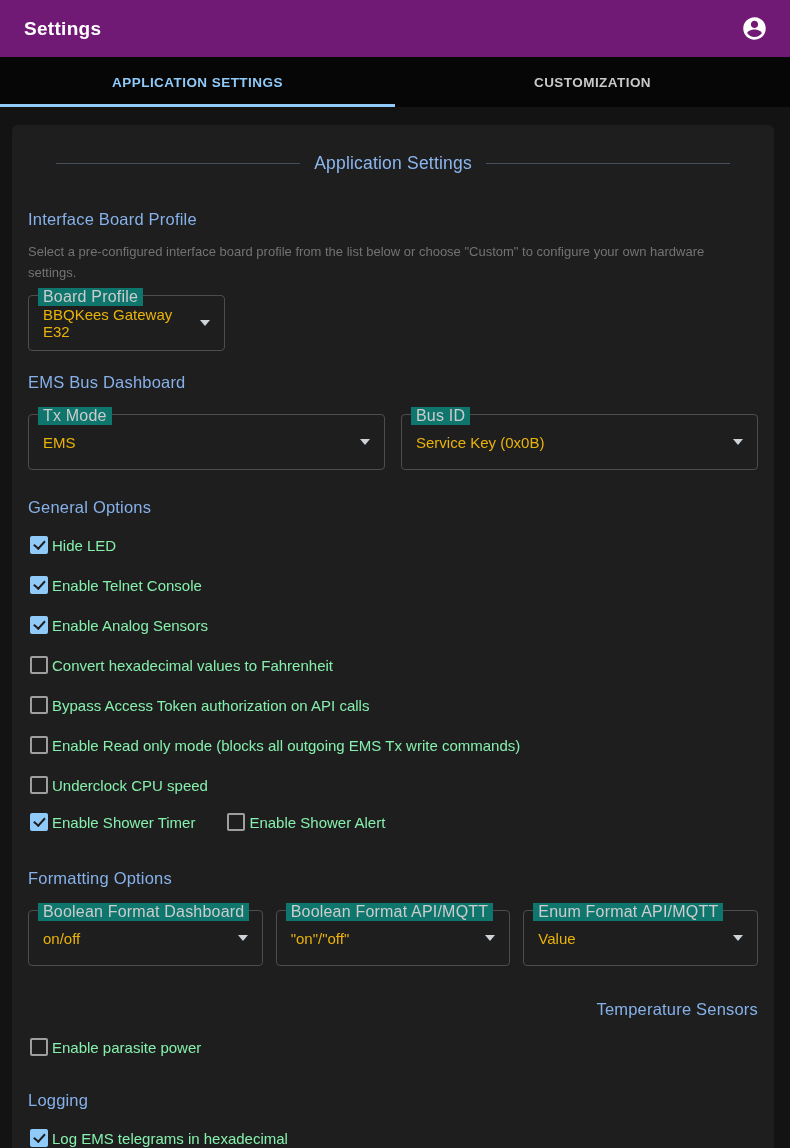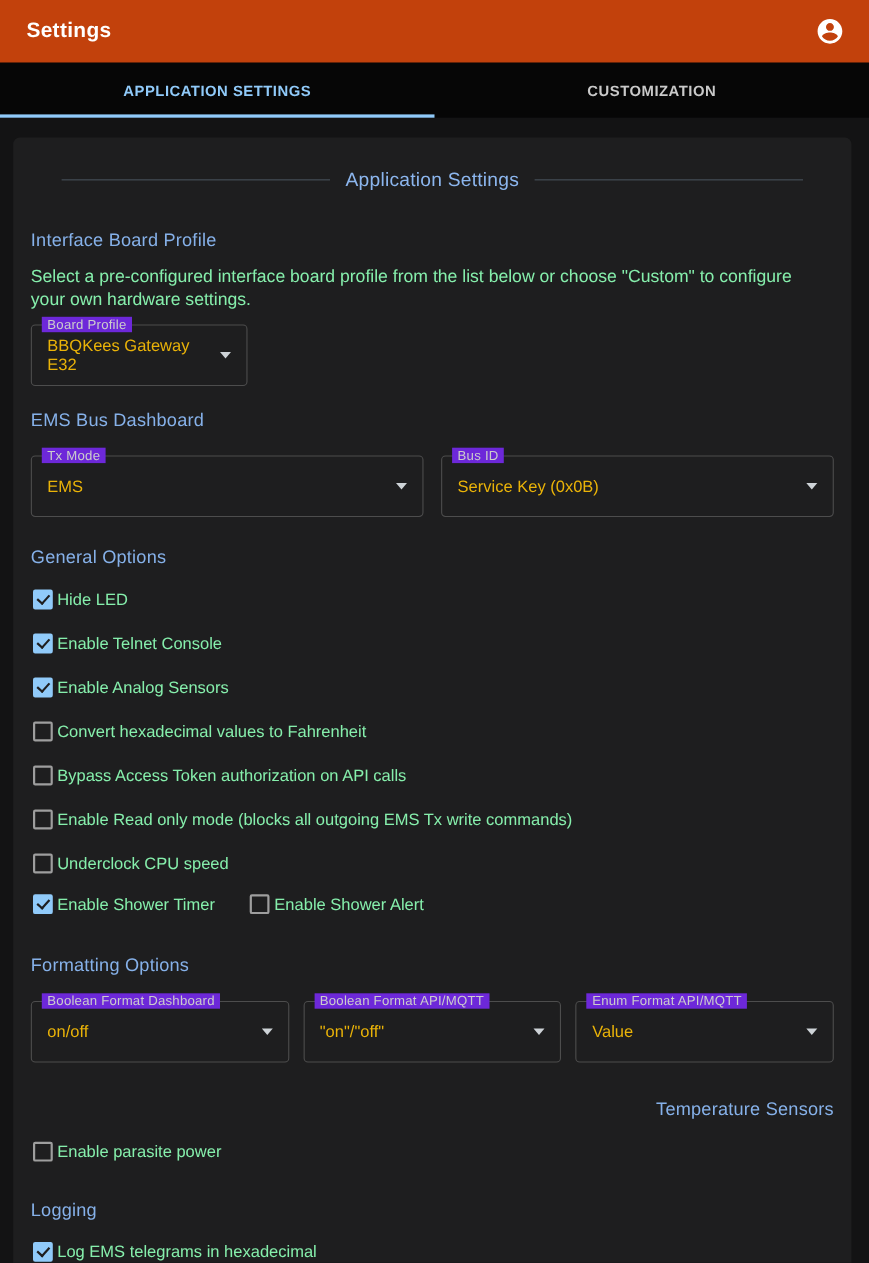--- a/index.html
+++ b/index.html
@@ -6,21 +6,21 @@
   html, body {
     margin: 0; padding: 0;
     width: 790px; height: 1148px;
     background: #131314;
     font-family: "Liberation Sans", sans-serif;
     overflow: hidden;
   }
   
   .appbar {
     height: 57px;
-    background: #c2410c;
+    background: #701a75;
     display: flex; align-items: center; justify-content: space-between;
     padding: 0 14px 0 24px;
     box-shadow: 0 2px 4px rgba(0,0,0,.4);
   }
   .appbar-title {
     color: #ffffff; font-size: 19px; font-weight: bold; letter-spacing: .3px;
   }
   .icon-btn {
     background: transparent; border: none; padding: 8px; cursor: pointer;
     display: flex; align-items: center; justify-content: center;
@@ -54,38 +54,38 @@
   }
   .title-row .line { flex: 1; height: 1px; background: #46505a; }
   .card-title {
     color: #8cb6ee; font-size: 17.5px; letter-spacing: .2px;
   }
   .section-heading {
     color: #86b1e9; font-size: 16.5px; font-weight: normal;
     margin: 30px 0 12px 0; letter-spacing: .2px;
   }
   .warning-text {
-    color: #86efac; font-size: 16px; line-height: 21px;
+    color: #737373; font-size: 13px; line-height: 21px;
     margin: 2px 0 12px 0; width: 700px;
   }
   
   .select {
     position: relative;
     height: 56px;
     border: 1px solid #4d4d4d;
     border-radius: 4px;
     display: flex; align-items: center;
     padding: 0 14px;
     margin-top: 10px;
     cursor: pointer;
   }
   .select .flabel {
     position: absolute; top: -8px; left: 9px;
-    background: #6d28d9; padding: 0 5px;
-    font-size: 12px; color: #cccccc; letter-spacing: .2px;
+    background: #0f766e; padding: 0 5px;
+    font-size: 16px; color: #cccccc; letter-spacing: .2px;
   }
   .select .fvalue { font-size: 15px; color: #eab308; }
   .arrow {
     width: 0; height: 0; margin-left: auto;
     border-left: 5.5px solid transparent;
     border-right: 5.5px solid transparent;
     border-top: 6px solid #ced3d7;
   }
   .select.autowidth { width: 197px; }
   .select.autowidth .arrow { margin-left: 14px; }

